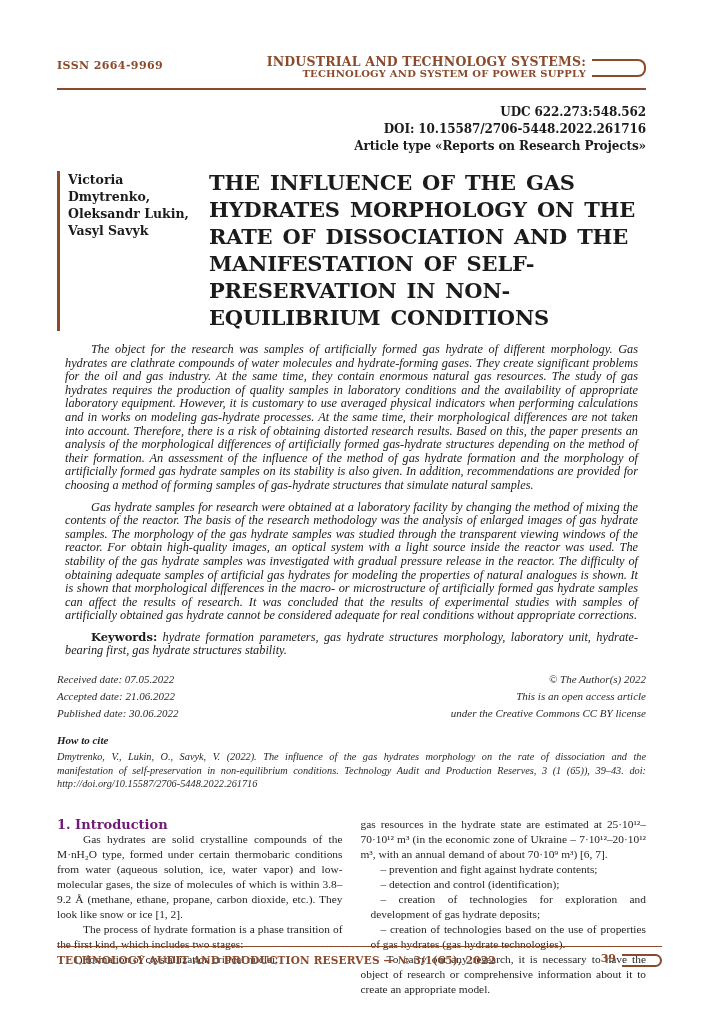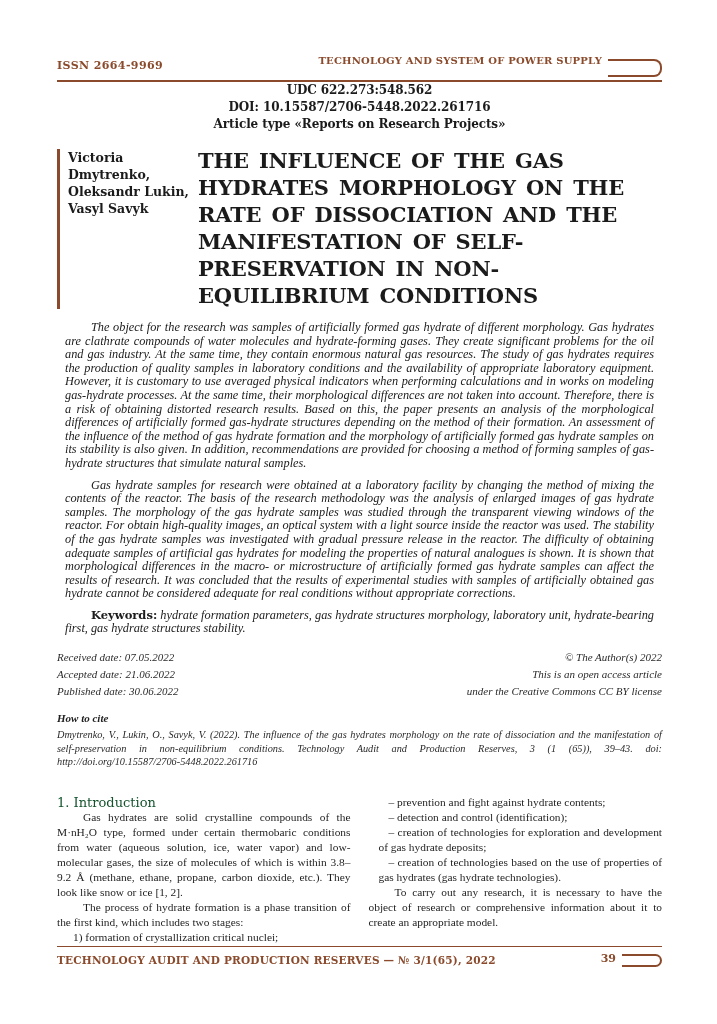--- a/index.html
+++ b/index.html
@@ -6,37 +6,37 @@
   .page{
     position:relative;
     width:717px;height:1024px;
     background:#ffffff;
     margin:0 auto;
     font-family:"Liberation Serif", serif;
     color:#1e1e1e;
     overflow:hidden;
     box-sizing:border-box;
   }
-  .content{position:absolute;left:57px;right:55px;top:55px;}
+  .content{position:absolute;left:57px;right:71px;top:55px;}
 
   
   .hdr{display:flex;justify-content:space-between;align-items:flex-start;}
   .issn{font-family:"DejaVu Serif", serif;font-weight:bold;font-size:11px;letter-spacing:.4px;color:#8a4a2b;margin-top:4px;}
   .jblock{position:relative;text-align:right;padding-right:60px;}
   .jtitle{font-family:"DejaVu Serif", serif;font-weight:bold;font-size:12.5px;letter-spacing:.2px;color:#8a4a2b;line-height:13px;}
   .jsub{font-family:"DejaVu Serif", serif;font-weight:bold;font-size:10px;letter-spacing:.2px;color:#8a4a2b;line-height:12px;}
   .hdr-bracket{position:absolute;right:0;top:4px;width:52px;height:14px;
     border:2px solid #8a4a2b;border-left:none;border-radius:0 8px 8px 0;}
   .hdr-rule{border:none;border-top:2px solid #8a4a2b;margin:8px 0 0 0;}
 
   
-  .meta{text-align:center;font-family:"DejaVu Serif", serif;font-weight:bold;font-size:12px;line-height:17px;color:#1b1b1b;letter-spacing:-.1px;}
+  .meta{margin-top:14px;text-align:right;font-family:"DejaVu Serif", serif;font-weight:bold;font-size:12px;line-height:17px;color:#1b1b1b;letter-spacing:-.1px;}
 
   
-  .byline{display:flex;margin-top:14px;}
+  .byline{display:flex;margin-top:14px;gap:11px;}
   .authors{width:124px;border-left:3px solid #8a4a2b;padding-left:8px;min-height:78px;
     font-family:"DejaVu Serif", serif;font-weight:bold;font-size:12.5px;line-height:17px;color:#1b1b1b;margin-top:2px;}
   .title{flex:1;margin-left:6px;font-family:"DejaVu Serif", serif;font-weight:bold;
     font-size:21px;line-height:27px;color:#1b1b1b;word-spacing:3px;letter-spacing:-.2px;}
 
   
   .abstract{margin-top:12px;font-style:italic;font-size:12.3px;line-height:13.6px;text-align:justify;color:#202020;}
   .abstract p{margin:8px;}
   .indent{text-indent:26px;}
   .kw-label{font-family:"DejaVu Serif", serif;font-weight:bold;font-style:normal;color:#1b1b1b;font-size:11.5px;}
@@ -46,21 +46,21 @@
   .meta2 .right{text-align:right;margin-left:7px;}
 
   
   .cite{margin-top:12px;font-style:italic;}
   .cite-h{font-weight:bold;font-size:11px;margin:0 0 4px 0;}
   .cite-t{font-size:10.3px;line-height:13.5px;text-align:justify;margin:0;color:#2a2a2a;word-spacing:1px;}
 
   
   .cols{display:flex;gap:18px;margin-top:26px;}
   .col{flex:1;font-size:11.4px;line-height:15px;text-align:justify;color:#1e1e1e;}
-  .sec-h{font-family:"DejaVu Serif", serif;font-weight:normal;font-size:13px;color:#14532d;margin:0 0 12px 26px;}
+  .sec-h{font-family:"DejaVu Serif", serif;font-weight:bold;font-size:13px;color:#701a75;margin:0 0 12px 26px;}
   .col p{margin:0;}
   .num-item{text-indent:16px;font-family:Liberation Serif, serif;}
   .dash-item{padding-left:10px;text-indent:10px;}
 
   
   .footer{position:absolute;left:57px;right:55px;top:946px;}
   .ftr-rule{border:none;border-top:1.5px solid #8a4a2b;margin:0;}
   .ftr-row{display:flex;justify-content:space-between;align-items:center;margin-top:5px;}
   .ftr-journal{font-family:"DejaVu Serif", serif;font-weight:bold;font-size:10.5px;letter-spacing:.2px;color:#8a4a2b;}
   .ftr-right{display:flex;align-items:flex-start;}
@@ -69,20 +69,21 @@
 </style>
 </head>
 <body>
 
 <div class="page">
   <div class="content">
 
     <div class="hdr">
       <div class="issn">ISSN 2664-9969</div>
       <div class="jblock">
+        <div class="jtitle">INDUSTRIAL AND TECHNOLOGY SYSTEMS:</div>
         <div class="jsub">TECHNOLOGY AND SYSTEM OF POWER SUPPLY</div>
         <div class="hdr-bracket"></div>
       </div>
     </div>
     <hr class="hdr-rule">
 
     <div class="meta">
       <div>UDC 622.273:548.562</div>
       <div>DOI: 10.15587/2706-5448.2022.261716</div>
       <div>Article type «Reports on Research Projects»</div>
@@ -122,20 +123,21 @@
     </div>
 
     <div class="cols">
       <div class="col">
         <p class="sec-h">1. Introduction</p>
         <p class="indent">Gas hydrates are solid crystalline compounds of the M·nH₂O type, formed under certain thermobaric conditions from water (aqueous solution, ice, water vapor) and low-molecular gases, the size of molecules of which is within 3.8–9.2 Å (methane, ethane, propane, carbon dioxide, etc.). They look like snow or ice [1, 2].</p>
         <p class="indent">The process of hydrate formation is a phase transition of the first kind, which includes two stages:</p>
         <p class="num-item">1) formation of crystallization critical nuclei;</p>
       </div>
       <div class="col">
+        <p>gas resources in the hydrate state are estimated at 25·10¹²–70·10¹² m³ (in the economic zone of Ukraine – 7·10¹²–20·10¹² m³, with an annual demand of about 70·10⁹ m³) [6, 7].</p>
         <p class="dash-item">– prevention and fight against hydrate contents;</p>
         <p class="dash-item">– detection and control (identification);</p>
         <p class="dash-item">– creation of technologies for exploration and development of gas hydrate deposits;</p>
         <p class="dash-item">– creation of technologies based on the use of properties of gas hydrates (gas hydrate technologies).</p>
         <p class="indent">To carry out any research, it is necessary to have the object of research or comprehensive information about it to create an appropriate model.</p>
       </div>
     </div>
 
   </div>
 

